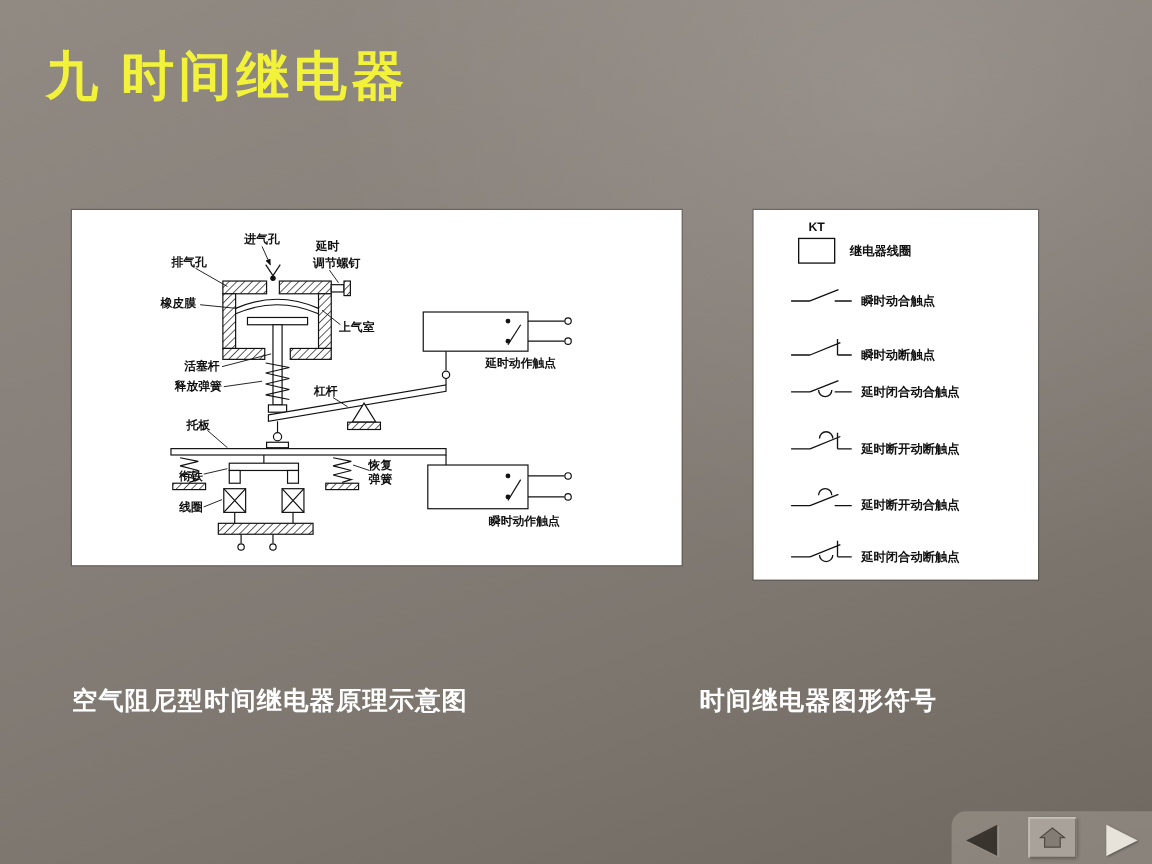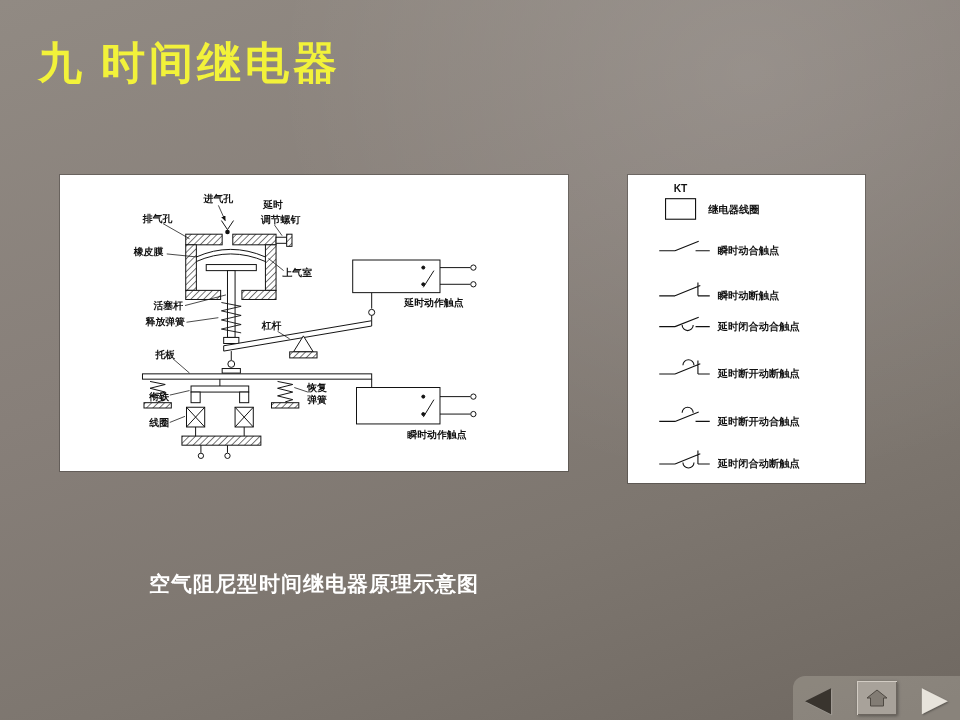--- a/index.html
+++ b/index.html
@@ -28,21 +28,21 @@
   .panel-left{left:60px;top:175px;width:508px;height:296px;}
   .panel-right{left:583px;top:175px;width:237px;height:308px;margin-left:45px;}
   .panel svg{display:block;width:100%;height:100%;}
   svg text{
     font-family:"Liberation Sans",sans-serif;
     font-size:13px;font-weight:bold;fill:#111;
   }
   .caption{
     position:absolute;top:570px;
     color:#ffffff;font-size:21px;font-weight:bold;
-    text-align:center;letter-spacing:1px;
+    text-align:left;letter-spacing:1px;
   }
   .caption-left{left:60px;width:508px;}
   .caption-right{left:583px;width:237px;}
   .nav{
     position:absolute;left:793px;top:676px;width:167px;height:44px;
     background:rgba(205,200,192,0.28);
     border-radius:12px 0 0 0;
     display:flex;align-items:center;justify-content:space-between;
     padding:0 12px;box-sizing:border-box;
   }
@@ -234,20 +234,21 @@
       <text x="82" y="100">瞬时动合触点</text>
       <text x="82" y="157">瞬时动断触点</text>
       <text x="82" y="196">延时闭合动合触点</text>
       <text x="82" y="256">延时断开动断触点</text>
       <text x="82" y="316">延时断开动合触点</text>
       <text x="82" y="370">延时闭合动断触点</text>
     </svg>
   </div>
 
   <div class="caption caption-left">空气阻尼型时间继电器原理示意图</div>
+  <div class="caption caption-right">时间继电器图形符号</div>
 
   <div class="nav">
     <span class="nav-arrow nav-back">◀</span>
     <button class="nav-home">
       <svg width="22" height="20" viewBox="0 0 22 20">
         <path d="M11,2 L21,10 H17.5 V18 H4.5 V10 H1 Z" fill="#827c74" stroke="#4e4942" stroke-width="1"></path>
       </svg>
     </button>
     <span class="nav-arrow nav-forward">▶</span>
   </div>

